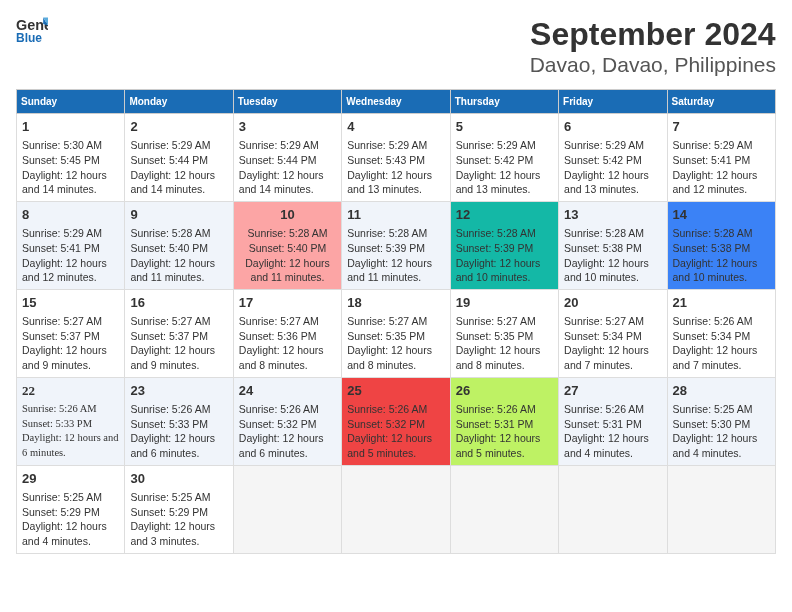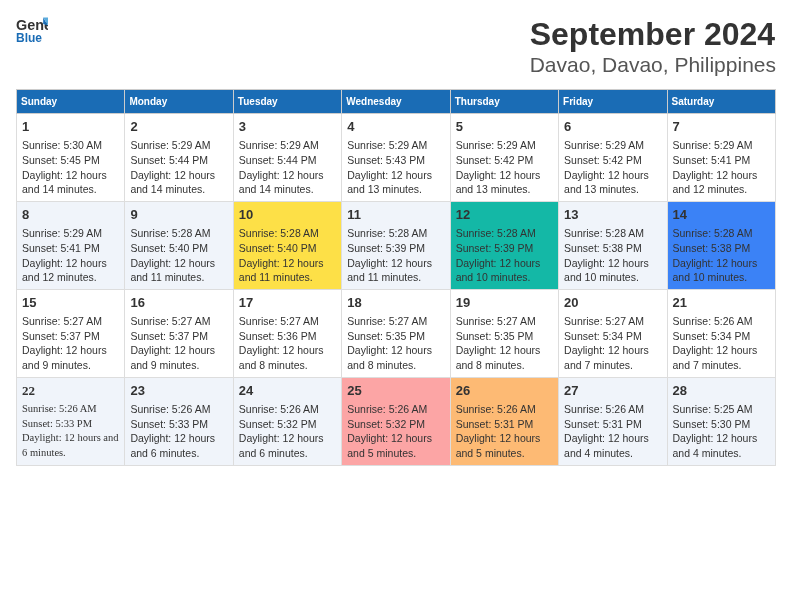--- a/index.html
+++ b/index.html
@@ -19,21 +19,21 @@
     .logo {
       display: flex;
       align-items: center;
       gap: 4px;
     }
     .logo-icon {
       width: 32px;
       height: 28px;
     }
     .title-area {
-      text-align: left;
+      text-align: center;
       margin-left: 46px;
     }
     .month-title {
       font-size: 32px;
       font-weight: bold;
       color: #333;
     }
     .location-title {
       font-size: 21px;
       color: #555;
@@ -112,38 +112,47 @@
         <td><span class="day-num">2</span>Sunrise: 5:29 AM<br>Sunset: 5:44 PM<br>Daylight: 12 hours and 14 minutes.</td>
         <td><span class="day-num">3</span>Sunrise: 5:29 AM<br>Sunset: 5:44 PM<br>Daylight: 12 hours and 14 minutes.</td>
         <td><span class="day-num">4</span>Sunrise: 5:29 AM<br>Sunset: 5:43 PM<br>Daylight: 12 hours and 13 minutes.</td>
         <td><span class="day-num">5</span>Sunrise: 5:29 AM<br>Sunset: 5:42 PM<br>Daylight: 12 hours and 13 minutes.</td>
         <td><span class="day-num">6</span>Sunrise: 5:29 AM<br>Sunset: 5:42 PM<br>Daylight: 12 hours and 13 minutes.</td>
         <td><span class="day-num">7</span>Sunrise: 5:29 AM<br>Sunset: 5:41 PM<br>Daylight: 12 hours and 12 minutes.</td>
       </tr>
       <tr>
         <td style="background: rgb(240, 244, 250);"><span class="day-num">8</span>Sunrise: 5:29 AM<br>Sunset: 5:41 PM<br>Daylight: 12 hours and 12 minutes.</td>
         <td style="background: rgb(240, 244, 250);"><span class="day-num">9</span>Sunrise: 5:28 AM<br>Sunset: 5:40 PM<br>Daylight: 12 hours and 11 minutes.</td>
-        <td style="background: #fde047;"><span class="day-num">10</span>Sunrise: 5:28 AM<br>Sunset: 5:40 PM<br>Daylight: 12 hours and 11 minutes.</td>
+        <td style="background: #fca5a5; text-align: center;"><span class="day-num">10</span>Sunrise: 5:28 AM<br>Sunset: 5:40 PM<br>Daylight: 12 hours and 11 minutes.</td>
         <td style="background: rgb(240, 244, 250);"><span class="day-num">11</span>Sunrise: 5:28 AM<br>Sunset: 5:39 PM<br>Daylight: 12 hours and 11 minutes.</td>
         <td style="background: #14b8a6;"><span class="day-num">12</span>Sunrise: 5:28 AM<br>Sunset: 5:39 PM<br>Daylight: 12 hours and 10 minutes.</td>
         <td style="background: rgb(240, 244, 250);"><span class="day-num">13</span>Sunrise: 5:28 AM<br>Sunset: 5:38 PM<br>Daylight: 12 hours and 10 minutes.</td>
         <td style="background: #3b82f6;"><span class="day-num">14</span>Sunrise: 5:28 AM<br>Sunset: 5:38 PM<br>Daylight: 12 hours and 10 minutes.</td>
       </tr>
       <tr>
         <td><span class="day-num">15</span>Sunrise: 5:27 AM<br>Sunset: 5:37 PM<br>Daylight: 12 hours and 9 minutes.</td>
         <td><span class="day-num">16</span>Sunrise: 5:27 AM<br>Sunset: 5:37 PM<br>Daylight: 12 hours and 9 minutes.</td>
         <td><span class="day-num">17</span>Sunrise: 5:27 AM<br>Sunset: 5:36 PM<br>Daylight: 12 hours and 8 minutes.</td>
         <td><span class="day-num">18</span>Sunrise: 5:27 AM<br>Sunset: 5:35 PM<br>Daylight: 12 hours and 8 minutes.</td>
         <td><span class="day-num">19</span>Sunrise: 5:27 AM<br>Sunset: 5:35 PM<br>Daylight: 12 hours and 8 minutes.</td>
         <td><span class="day-num">20</span>Sunrise: 5:27 AM<br>Sunset: 5:34 PM<br>Daylight: 12 hours and 7 minutes.</td>
         <td><span class="day-num">21</span>Sunrise: 5:26 AM<br>Sunset: 5:34 PM<br>Daylight: 12 hours and 7 minutes.</td>
       </tr>
       <tr>
         <td style="background: rgb(240, 244, 250); font-family: Liberation Serif, serif;"><span class="day-num">22</span>Sunrise: 5:26 AM<br>Sunset: 5:33 PM<br>Daylight: 12 hours and 6 minutes.</td>
         <td style="background: rgb(240, 244, 250);"><span class="day-num">23</span>Sunrise: 5:26 AM<br>Sunset: 5:33 PM<br>Daylight: 12 hours and 6 minutes.</td>
         <td style="background: rgb(240, 244, 250);"><span class="day-num">24</span>Sunrise: 5:26 AM<br>Sunset: 5:32 PM<br>Daylight: 12 hours and 6 minutes.</td>
-        <td style="background: #fca5a5; margin-left: 24px;"><span class="day-num">25</span>Sunrise: 5:26 AM<br>Sunset: 5:32 PM<br>Daylight: 12 hours and 5 minutes.</td>
-        <td style="background: #fdba74;"><span class="day-num">26</span>Sunrise: 5:26 AM<br>Sunset: 5:31 PM<br>Daylight: 12 hours and 5 minutes.</td>
+        <td style="background: #ef4444; margin-left: 24px;"><span class="day-num">25</span>Sunrise: 5:26 AM<br>Sunset: 5:32 PM<br>Daylight: 12 hours and 5 minutes.</td>
+        <td style="background: #bef264;"><span class="day-num">26</span>Sunrise: 5:26 AM<br>Sunset: 5:31 PM<br>Daylight: 12 hours and 5 minutes.</td>
         <td style="background: rgb(240, 244, 250);"><span class="day-num">27</span>Sunrise: 5:26 AM<br>Sunset: 5:31 PM<br>Daylight: 12 hours and 4 minutes.</td>
         <td style="background: rgb(240, 244, 250);"><span class="day-num">28</span>Sunrise: 5:25 AM<br>Sunset: 5:30 PM<br>Daylight: 12 hours and 4 minutes.</td>
+      </tr>
+      <tr>
+        <td><span class="day-num">29</span>Sunrise: 5:25 AM<br>Sunset: 5:29 PM<br>Daylight: 12 hours and 4 minutes.</td>
+        <td><span class="day-num">30</span>Sunrise: 5:25 AM<br>Sunset: 5:29 PM<br>Daylight: 12 hours and 3 minutes.</td>
+        <td class="empty"></td>
+        <td class="empty"></td>
+        <td class="empty"></td>
+        <td class="empty"></td>
+        <td class="empty"></td>
       </tr>
     </tbody>
 </table>
 
 </body></html>

